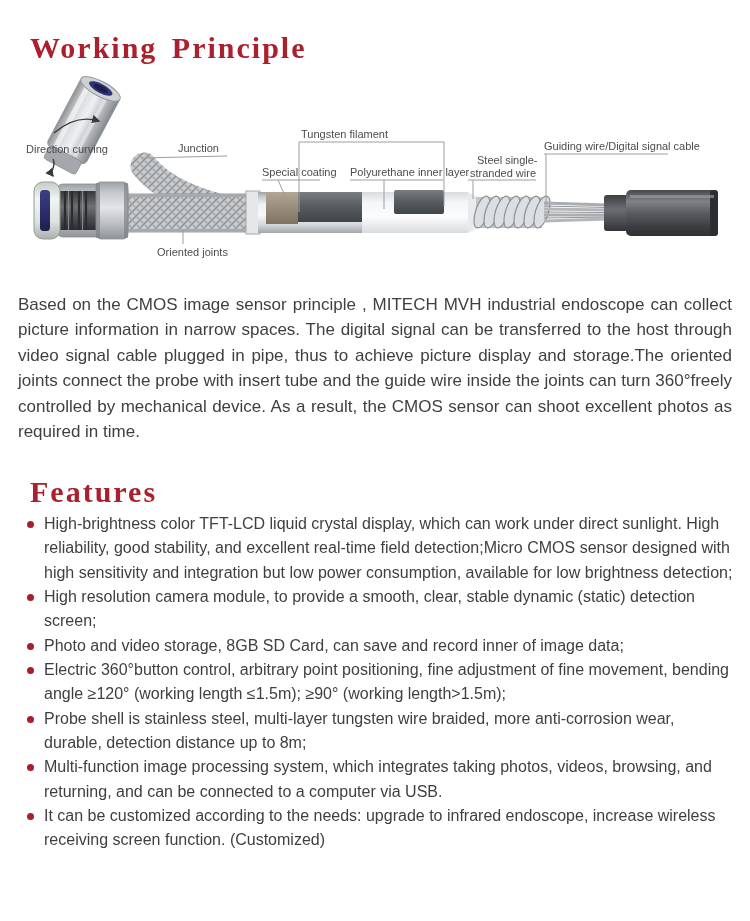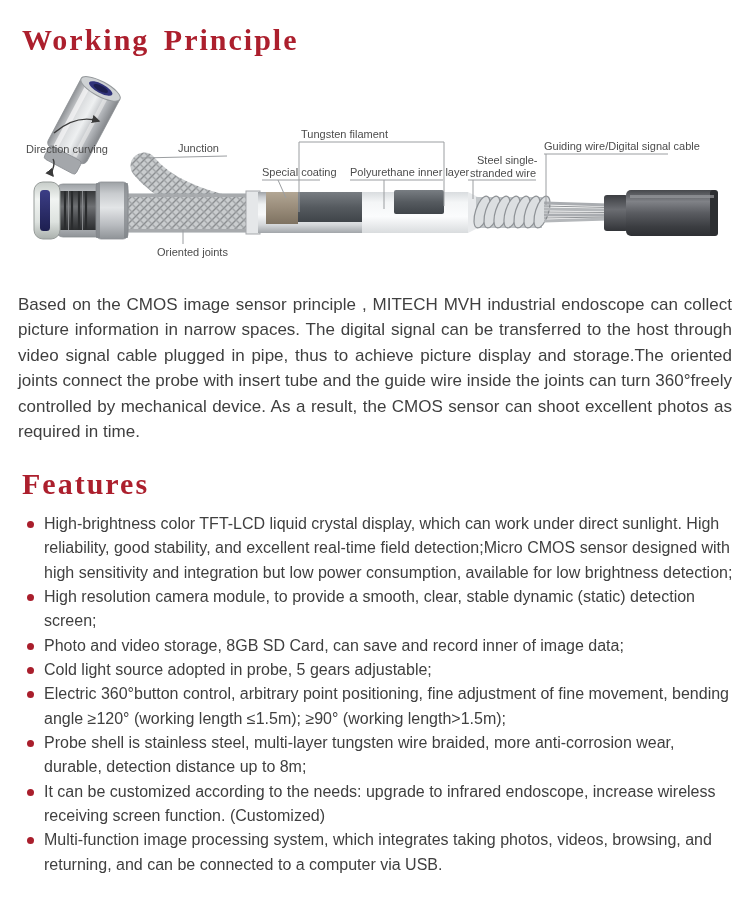--- a/index.html
+++ b/index.html
@@ -11,21 +11,21 @@
     overflow:hidden;
   }
   .section-title{
     position:absolute;left:18px;
     font-family:"Liberation Serif",serif;
     font-weight:700;
     font-size:30px;
     letter-spacing:2px;
     word-spacing:5px;
     color:#ac1f2d;
-    margin:4px;
+    margin:12px;
   }
   #title-working{top:19px;}
   #title-features{top:463px;text-align:center;}
   .diagram-wrap{position:absolute;left:0;top:72px;width:750px;height:205px;}
   .body-paragraph{
     position:absolute;left:18px;top:292px;width:714px;
     font-size:17px;line-height:25.4px;color:#3f3f3f;
     text-align:justify;
     margin:0;
   }
@@ -236,20 +236,19 @@
   </div>
 
   <p class="body-paragraph">Based on the CMOS image sensor principle , MITECH MVH industrial endoscope can collect picture information in narrow spaces. The digital signal can be transferred to the host through video signal cable plugged in pipe, thus to achieve picture display and storage.The oriented joints connect the probe with insert tube and the guide wire inside the joints can turn 360°freely controlled by mechanical device. As a result, the CMOS sensor can shoot excellent photos as required in time.</p>
 
   <h1 class="section-title" id="title-features">Features</h1>
 
   <ul class="features-list">
       <li class="feature-item">High-brightness color TFT-LCD liquid crystal display, which can work under direct sunlight. High reliability, good stability, and excellent real-time field detection;Micro CMOS sensor designed with high sensitivity and integration but low power consumption, available for low brightness detection;</li>
       <li class="feature-item">High resolution camera module, to provide a smooth, clear, stable dynamic (static) detection screen;</li>
       <li class="feature-item">Photo and video storage, 8GB SD Card, can save and record inner of image data;</li>
-      <li class="feature-item">Cold light source adopted in probe, 5 gears adjustable;</li>
       <li class="feature-item">Electric 360°button control, arbitrary point positioning, fine adjustment of fine movement, bending angle ≥120° (working length ≤1.5m); ≥90° (working length&gt;1.5m);</li>
       <li class="feature-item">Probe shell is stainless steel, multi-layer tungsten wire braided, more anti-corrosion wear, durable, detection distance up to 8m;</li>
+      <li class="feature-item">Multi-function image processing system, which integrates taking photos, videos, browsing, and returning, and can be connected to a computer via USB.</li>
       <li class="feature-item">It can be customized according to the needs: upgrade to infrared endoscope, increase wireless receiving screen function. (Customized)</li>
-      <li class="feature-item">Multi-function image processing system, which integrates taking photos, videos, browsing, and returning, and can be connected to a computer via USB.</li>
     </ul>
 
 </div>
 
 </body></html>

